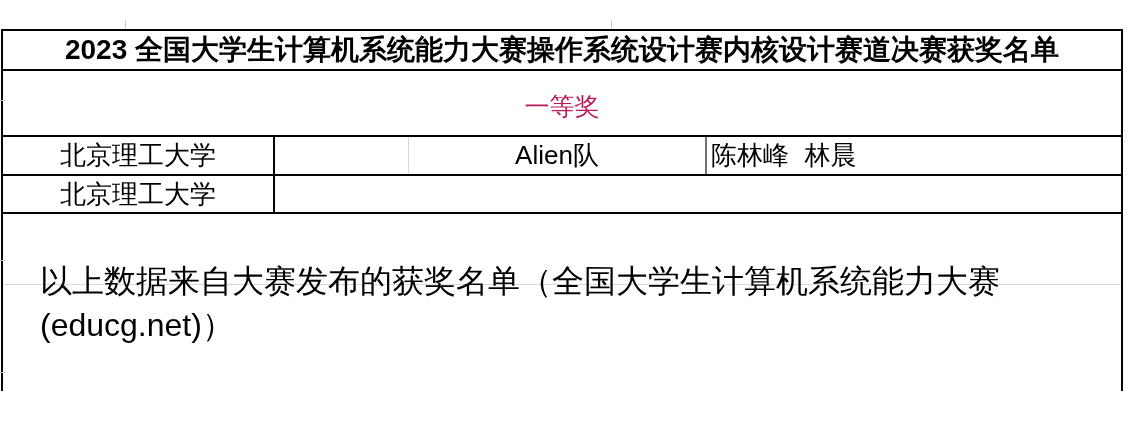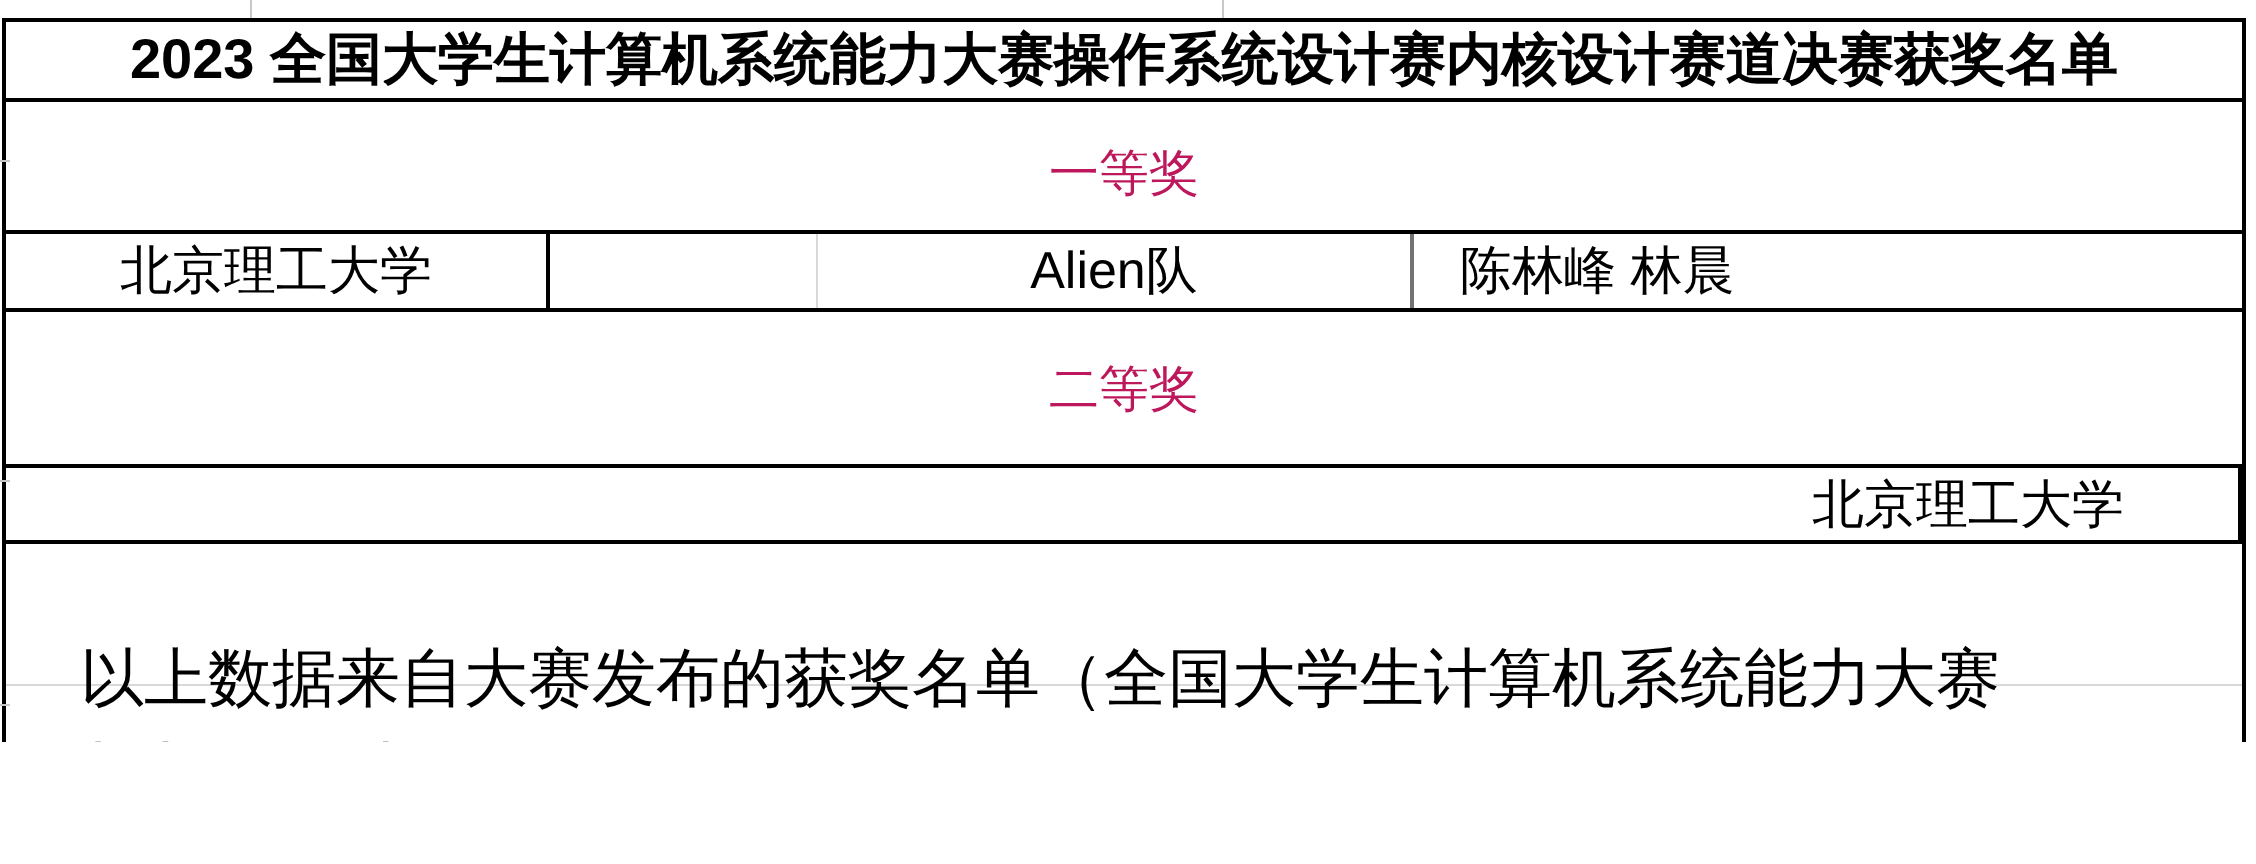--- a/index.html
+++ b/index.html
@@ -3,31 +3,32 @@
 <meta charset="utf-8">
 <style>
   html,body{margin:0;padding:0;background:#fff;}
   #screen{
     position:relative;
     width:1128px;height:371px;
     background:#fff;
     font-family:"Liberation Sans", sans-serif;
     color:#000;
     overflow:hidden;
+    margin-top:20px;
   }
   #award-table{
     position:absolute;left:1px;top:9px;
     width:1122px;height:418px;
     border:2px solid #000;
     border-bottom-width:3px;
     box-sizing:border-box;
     background:#fff;
   }
   .trow{box-sizing:border-box;width:100%;display:flex;align-items:center;}
-  .bb-black{border-bottom:2px solid #000;justify-content:flex-end;}
+  .bb-black{border-bottom:2px solid #000;}
   .bb-faint{border-bottom:1px solid #d9d9d9;}
 
   .header-row{
     height:40px;
     justify-content:center;
     font-weight:bold;
     font-size:28px;
     letter-spacing:0px;
     white-space:nowrap;
   }
@@ -42,21 +43,21 @@
   }
   .prize-row.second{height:78px;padding-top:0;}
 
   .data-row{height:39px;font-size:26px;}
   .data-row.second{height:38px;}
   .cell{box-sizing:border-box;height:100%;display:flex;align-items:center;overflow:hidden;white-space:nowrap;}
   .cell-school{width:272px;border-right:2px solid #000;justify-content:center;}
   .cell-gap{width:134px;border-right:1px solid #d9d9d9;}
   .cell-team{width:298px;border-right:2px solid #737373;justify-content:center;}
   .cell-team-wide{width:433px;border-right:2px solid #000;justify-content:center;}
-  .cell-members{flex:1;justify-content:flex-start;padding-left:23px;}
+  .cell-members{flex:1;justify-content:flex-start;padding-left:4px;font-family:Liberation Mono, monospace;}
 
   .spacer-row{height:71px;}
   .note-row{
     height:37px;
     font-size:32px;
     padding-left:37px;
     box-sizing:border-box;
   }
 
   .grid-tick-v{position:absolute;width:1px;background:#c8c8c8;}
@@ -87,23 +88,20 @@
       <div class="cell cell-gap"></div>
       <div class="cell cell-team">
         <span>Alien队</span>
       </div>
       <div class="cell cell-members">
         <span>陈林峰 林晨</span>
       </div>
     </div>
 
 
-    <div class="trow prize-row second bb-black">
-      <span>二等奖</span>
-    </div>
 
     <div class="trow data-row second bb-black">
       <div class="cell cell-school">
         <span>北京理工大学</span>
       </div>
     </div>
 
     <div class="trow spacer-row bb-faint"></div>
 
     <div class="trow note-row">

